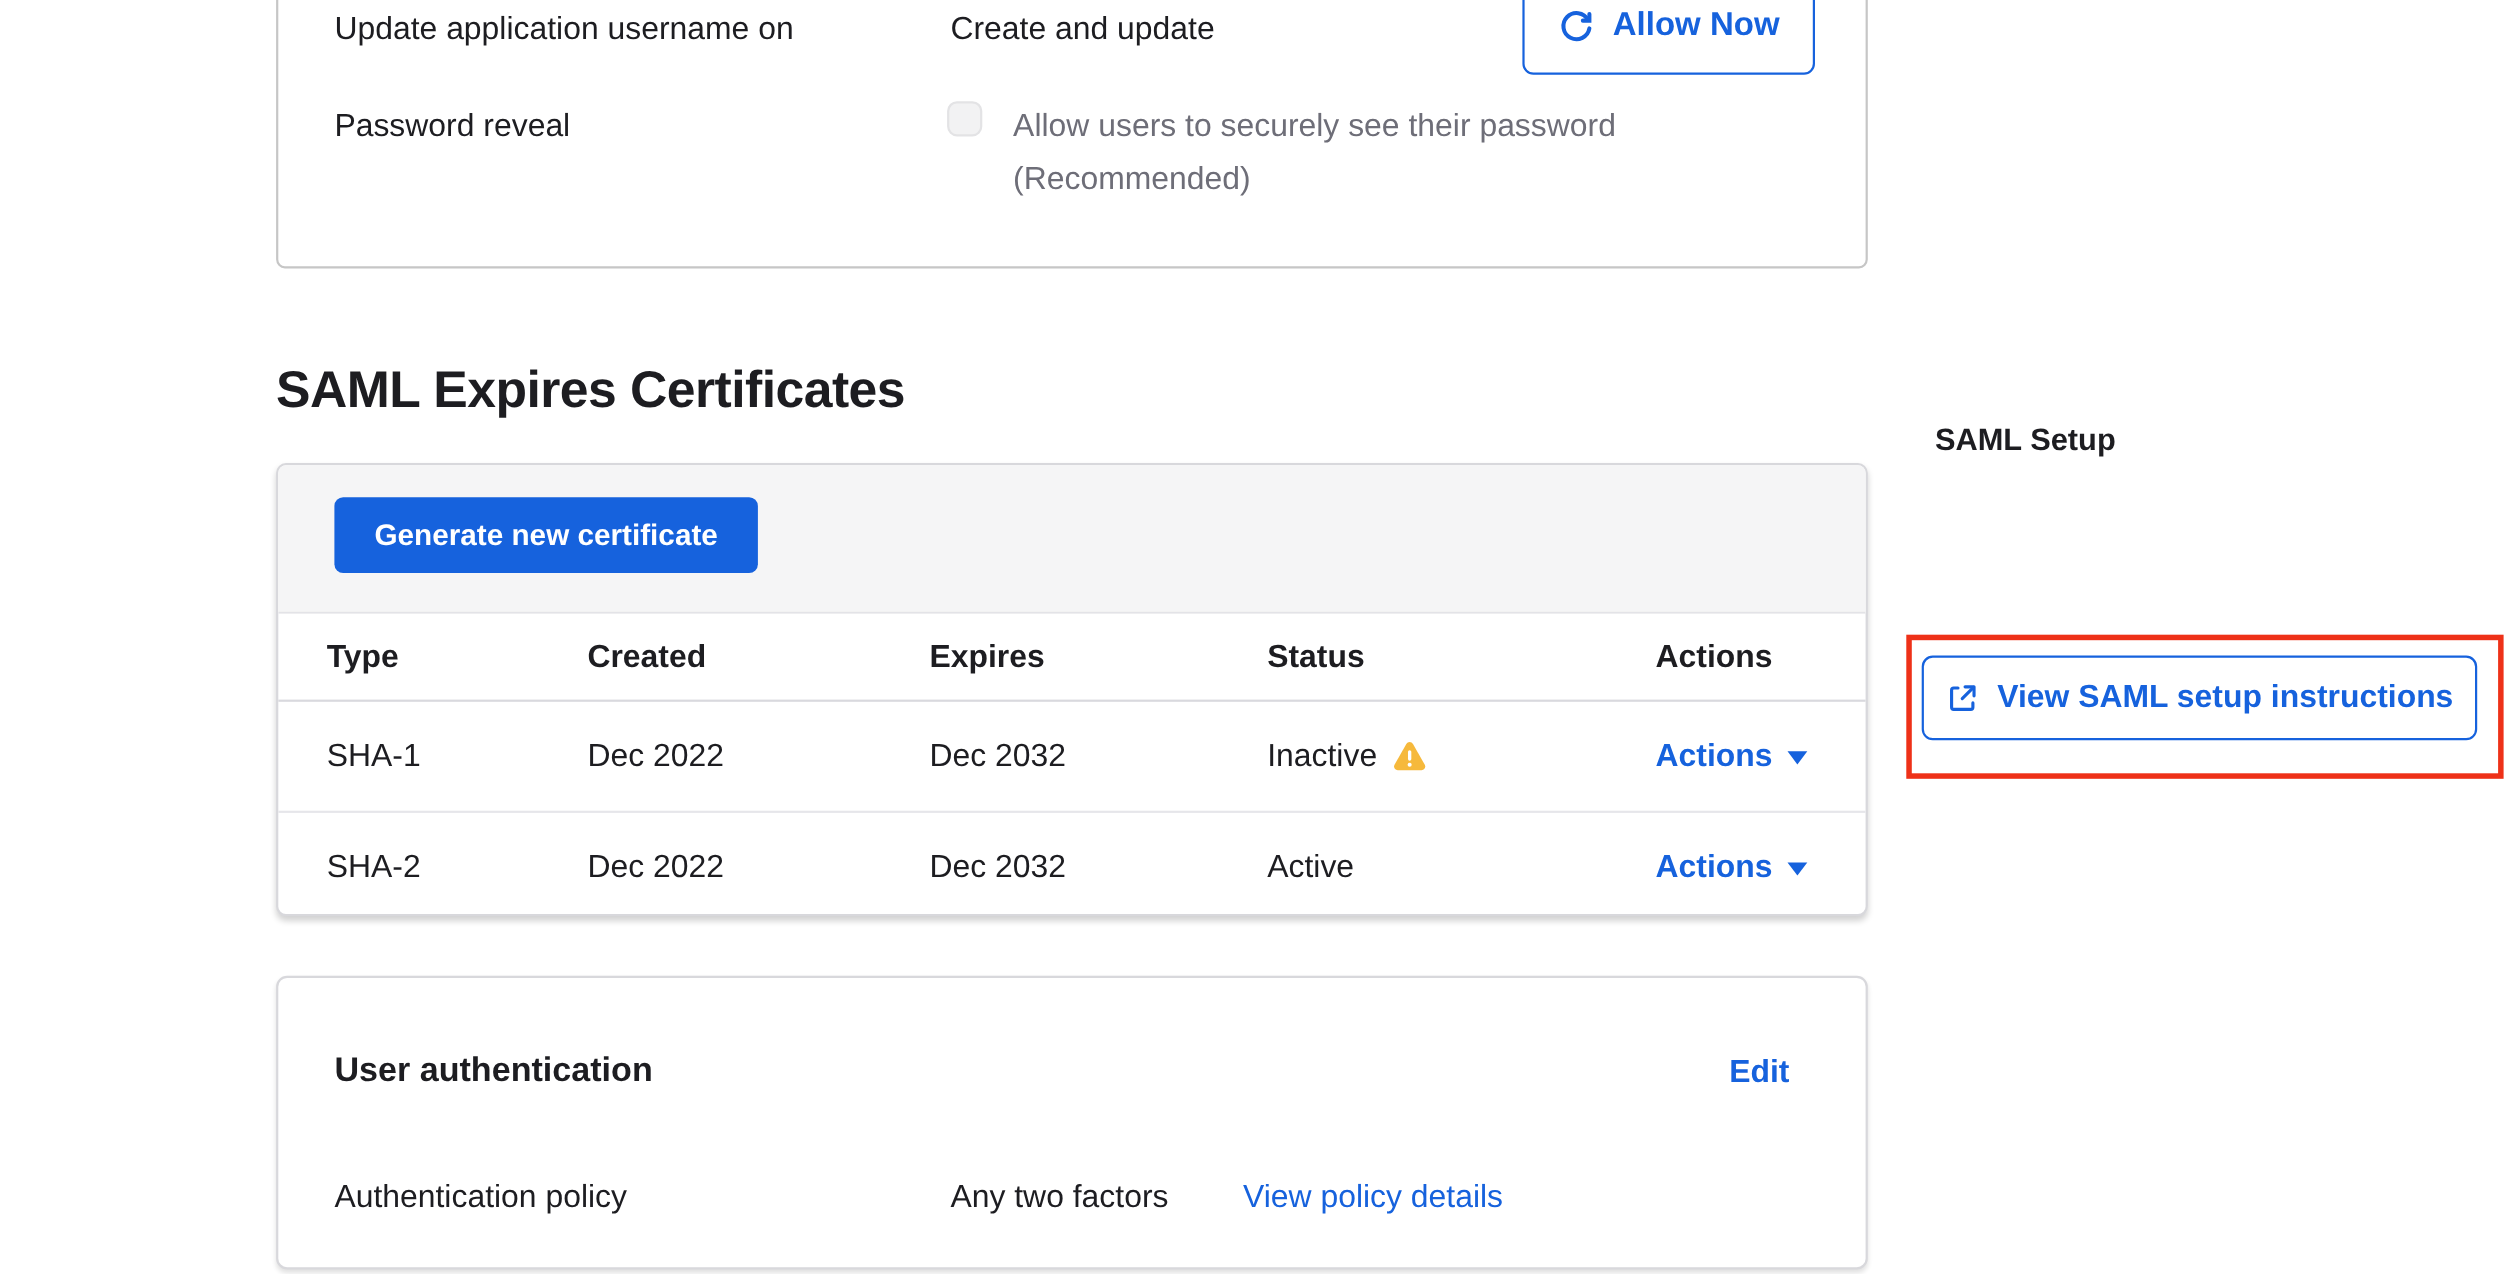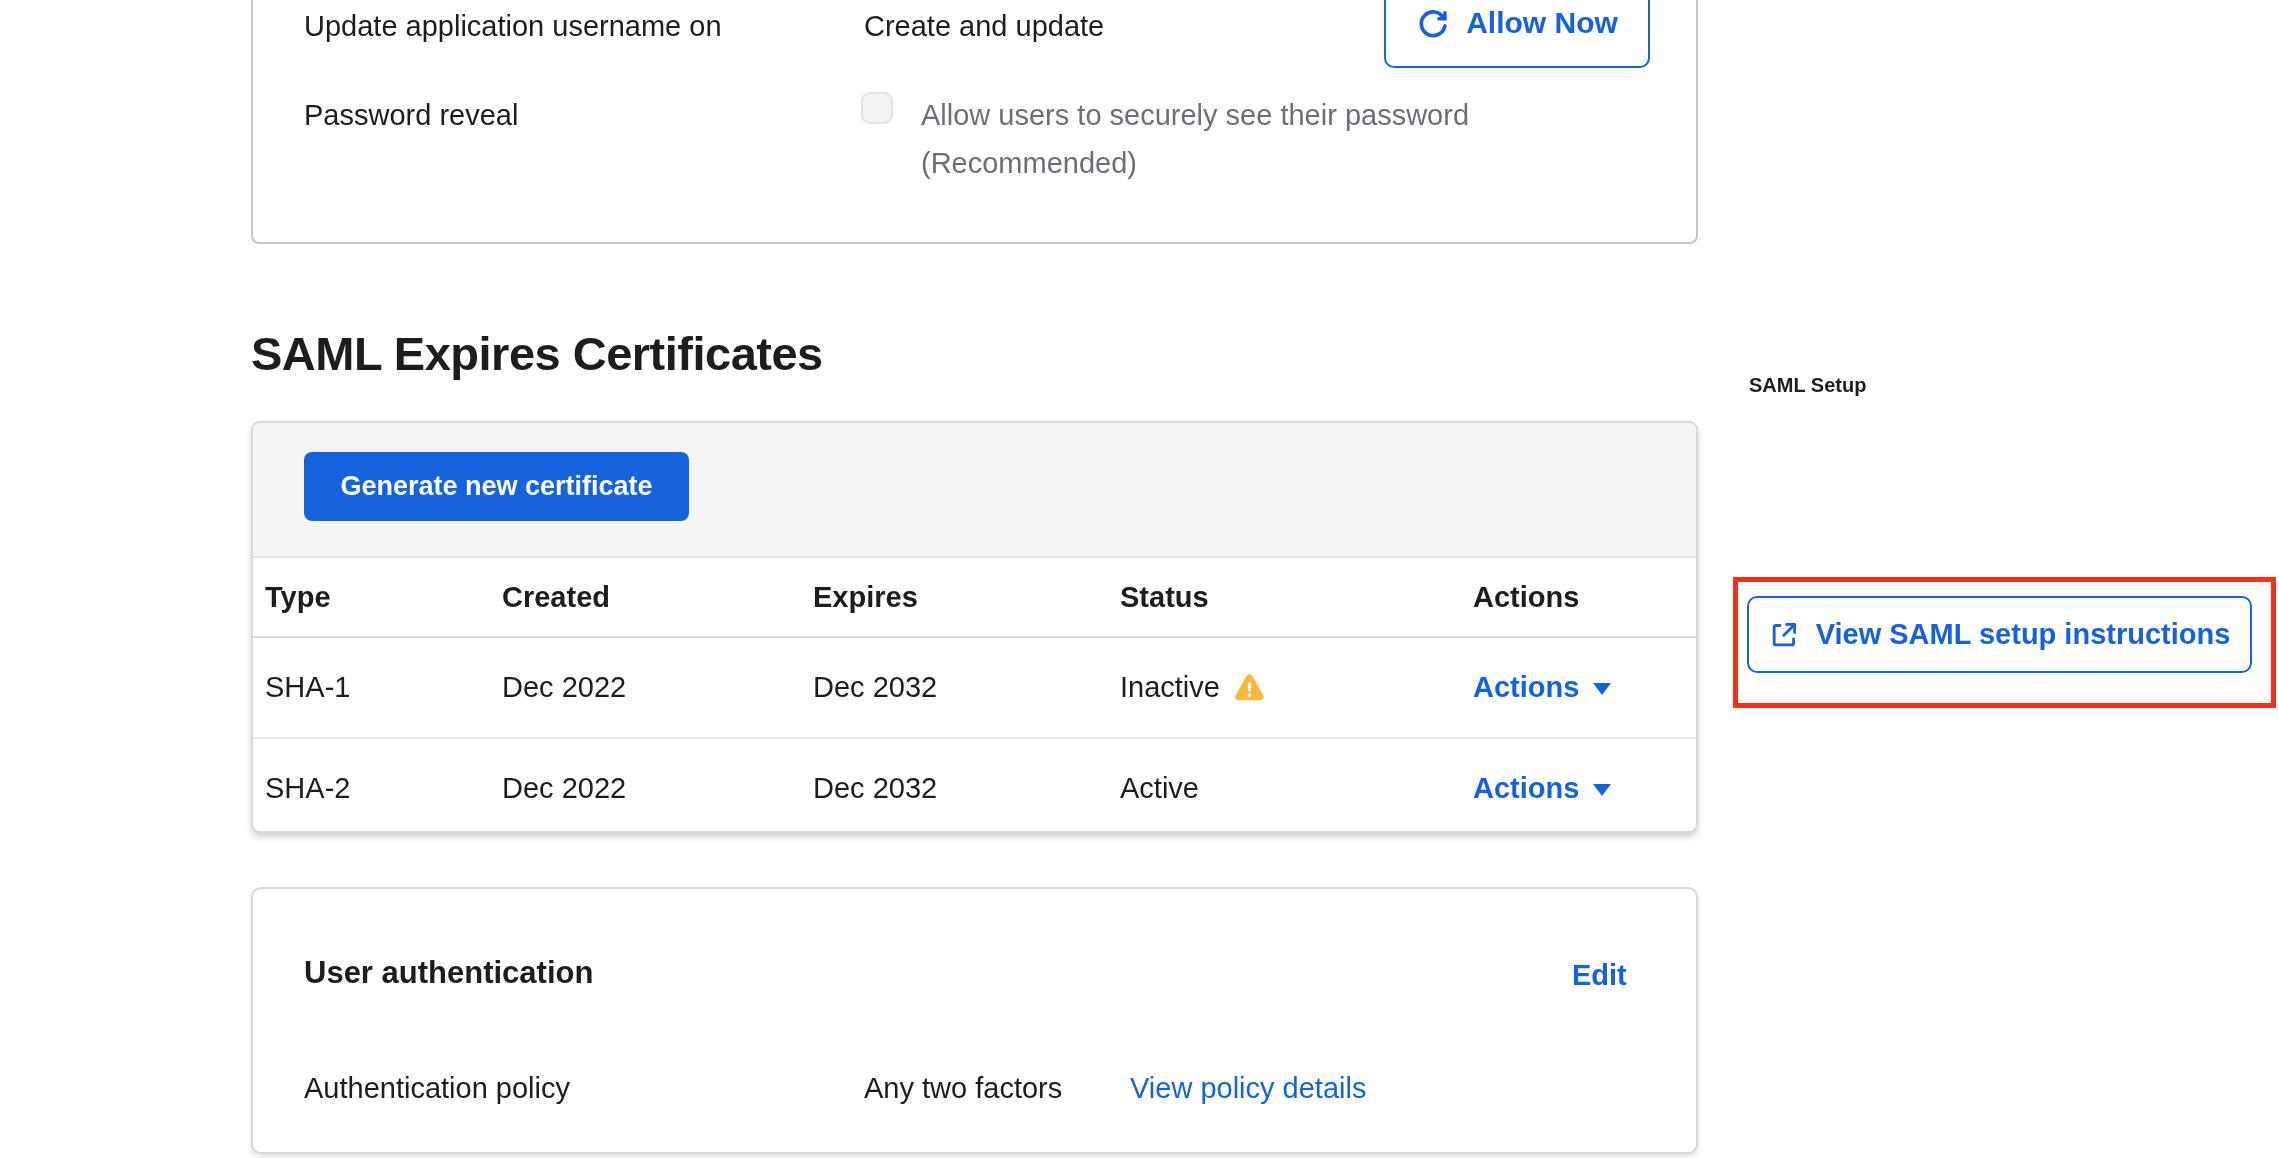--- a/index.html
+++ b/index.html
@@ -56,35 +56,35 @@
     background:#1662dd;border:none;border-radius:8px;
     color:#ffffff;font-weight:bold;font-size:27px;cursor:pointer;
     display:flex;align-items:center;justify-content:center;
     font-family:"Liberation Sans", sans-serif;
   }
   .cert-table{width:100%;}
   .tr{
     display:grid;grid-template-columns:237px 311px 307px 353px 1fr;
     align-items:center;
   }
-  .tr > div{padding-left:12px;box-sizing:border-box;}
+  .tr > div{padding-left:44px;box-sizing:border-box;}
   .thead{height:78px;border-bottom:2px solid #d9d9de;font-weight:bold;}
   .tbody-row{height:99px;border-bottom:2px solid #e6e6ea;}
   .tbody-row.last{border-bottom:none;}
   .status-cell{display:flex;align-items:center;gap:13px;}
   .actions-cell{color:#1662dd;font-weight:bold;display:flex;align-items:center;gap:14px;cursor:pointer;}
   .caret{
     width:0;height:0;display:inline-block;
     border-left:9px solid transparent;border-right:9px solid transparent;
     border-top:12px solid #1662dd;margin-top:3px;
   }
 
   
   .saml-setup{position:absolute;left:1747px;top:372px;width:520px;}
-  .saml-setup h3{margin:2px;font-size:20px;font-weight:bold;color:#1d1d21;}
+  .saml-setup h3{margin:12px;font-size:28px;font-weight:bold;color:#1d1d21;}
   .saml-setup p{margin:30px 0 0 0;font-size:29px;line-height:48px;width:515px;color:#1d1d21;}
   .annotation-rect{
     position:absolute;left:1733px;top:577px;width:543px;height:131px;
     border:5px solid #ee3118;box-sizing:border-box;pointer-events:none;
   }
   .instructions-btn{
     position:absolute;left:1747px;top:596px;width:505px;height:77px;
     background:#ffffff;border:2px solid #1662dd;border-radius:10px;
     display:flex;align-items:center;justify-content:center;gap:16px;
     color:#1662dd;font-weight:bold;font-size:29px;cursor:pointer;

